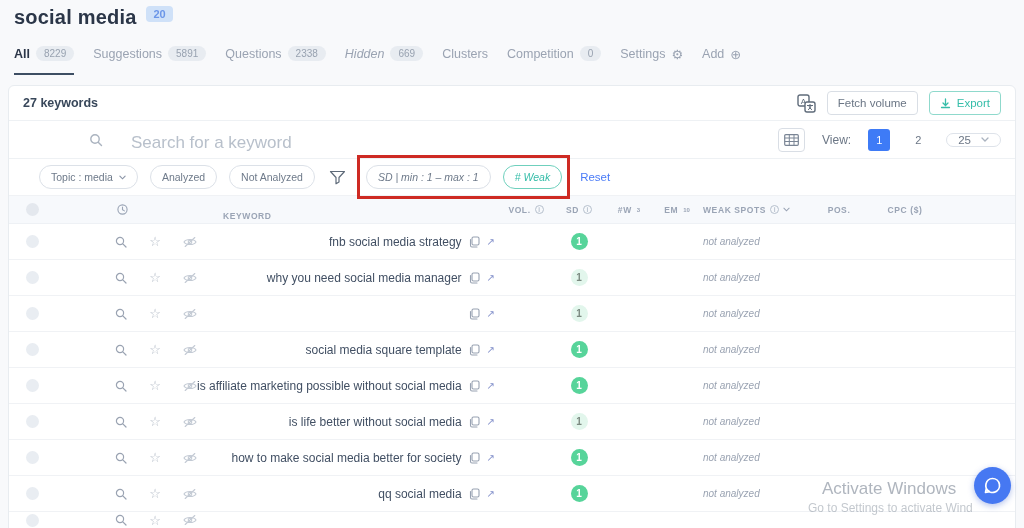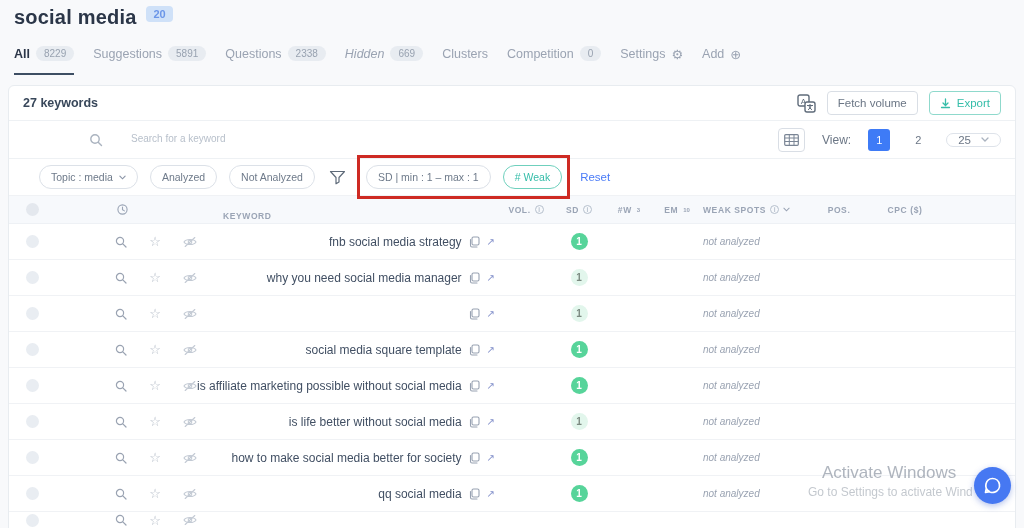--- a/index.html
+++ b/index.html
@@ -31,38 +31,38 @@
   .kw-count { font-size:12.5px; font-weight:700; color:#38475a; }
   .toolbar-right { margin-left:auto; display:flex; align-items:center; gap:11px; }
   .icon-plain { color:#5f6b7a; display:flex; align-items:center; cursor:pointer; }
   .btn { display:inline-flex; align-items:center; gap:6px; font-size:11.5px; border-radius:4px;
     padding:5px 10px; background:#fff; cursor:pointer; }
   .btn-gray { border:1px solid #d9dee5; color:#6b7685; }
   .btn-teal { border:1px solid #8fd9cc; color:var(--teal,#35bda9); }
   
   .search-row { height:38px; position:relative; border-bottom:1px solid #eef1f4; display:flex; align-items:center; }
   .search-icon { position:absolute; left:80px; top:12px; color:#aab3bf; }
-  .search-ph { position:absolute; left:122px; top:12px; font-size:10px; color:#b8c0cb; }
+  .search-ph { position:absolute; left:122px; top:12px; font-size:17px; color:#b8c0cb; }
   .view-controls { margin-left:auto; display:flex; align-items:center; gap:17px; padding-right:14px; }
   .grid-btn { width:27px; height:24px; border:1px solid #d9dee5; border-radius:4px; display:flex;
     align-items:center; justify-content:center; color:#7a8595; cursor:pointer; background:#fff; }
   .view-label { font-size:12px; color:#6b7685; }
   .view-opt { width:22px; height:22px; display:flex; align-items:center; justify-content:center;
     font-size:11px; border-radius:3px; cursor:pointer; }
   .view-opt.selected { background:var(--accent_blue,#3e7bf6); color:#fff; }
   .view-opt.plain { color:#6b7685; }
   .page-size { height:14px; border:1px solid #dee3ea; border-radius:12px; display:flex; align-items:center;
     gap:10px; padding:0 11px; font-size:11.5px; color:#6b7685; cursor:pointer; background:#fff; }
   
   .filter-row { height:37px; display:flex; align-items:center; padding-left:30px; border-bottom:1px solid #f0f2f5; }
   .chip { display:inline-flex; align-items:center; gap:6px; height:24px; padding:0 11px; border-radius:12px;
     border:1px solid #dce1e8; background:#fff; font-size:10.5px; color:#6e7a8a; white-space:nowrap; cursor:pointer; }
   .chip + .chip { margin-left:12px; }
   .funnel { margin-left:14px; color:#5f6b7a; display:flex; align-items:center; cursor:pointer; }
-  .hl-wrap { position:relative; display:flex; margin-left:20px; }
+  .hl-wrap { position:relative; display:flex; margin-left:20px;font-style:italic; }
   .hl-wrap::before { content:""; position:absolute; left:-9px; right:-8px; top:-10px; bottom:-10px;
     border:3px solid var(--annotation_red,#ce2a23); pointer-events:none; }
   .chip-teal { border-color:#6fd0bd; color:var(--teal,#35bda9); }
   .reset-link { margin-left:18px; font-size:11.5px; color:#4a7bf7; cursor:pointer; }
   
   .thead, .trow { display:grid; grid-template-columns:46px 168px 272px 62px 44px 56px 40px 102px 80px 52px 1fr; align-items:center; }
   .thead { height:28px; background:#f7f9fc; border-bottom:1px solid #eef1f5;
     font-size:8.5px; font-weight:700; letter-spacing:.6px; color:#9aa4b5; text-transform:uppercase; }
   .cell { display:flex; align-items:center; justify-content:center; gap:4px; }
   .cell.left { justify-content:flex-start;margin-top:12px; }
@@ -83,21 +83,21 @@
   .sd-badge.strong { background:var(--badge_green_strong,#57d49a); color:#fff; }
   .sd-badge.light { background:var(--badge_green_light,#e2f6ec); color:#7b8a80; }
   .na { font-size:10px; font-style:italic; color:#9aa3b2; }
   .info-i { width:9px; height:9px; border:1px solid #b6c0cd; border-radius:50%; font-size:6.5px;
     color:#b6c0cd; display:inline-flex; align-items:center; justify-content:center; font-style:normal;
     text-transform:lowercase; letter-spacing:0; }
   sup.hsup { font-size:6px; letter-spacing:0; margin-left:1px; }
   .partial-row { height:17px; overflow:hidden; }
   
   .watermark { position:absolute; left:822px; top:463px; z-index:6; pointer-events:none; }
-  .wm-1 { font-size:17px; color:rgba(122,132,146,.6); }
+  .wm-1 { font-size:17px; color:rgba(122,132,146,.6);margin-top:16px; }
   .wm-2 { font-size:12px; color:rgba(122,132,146,.45); margin-top:2px; margin-left:-14px; white-space:nowrap; }
   .chat-bubble { position:absolute; left:974px; top:467px; width:37px; height:37px; border-radius:50%;
     background:#4678f2; z-index:7; display:flex; align-items:center; justify-content:center;
     box-shadow:0 2px 6px rgba(40,80,200,.35); cursor:pointer; }
 </style>
 </head>
 <body>
 
 <div class="top-header">
   <div class="title-row">

